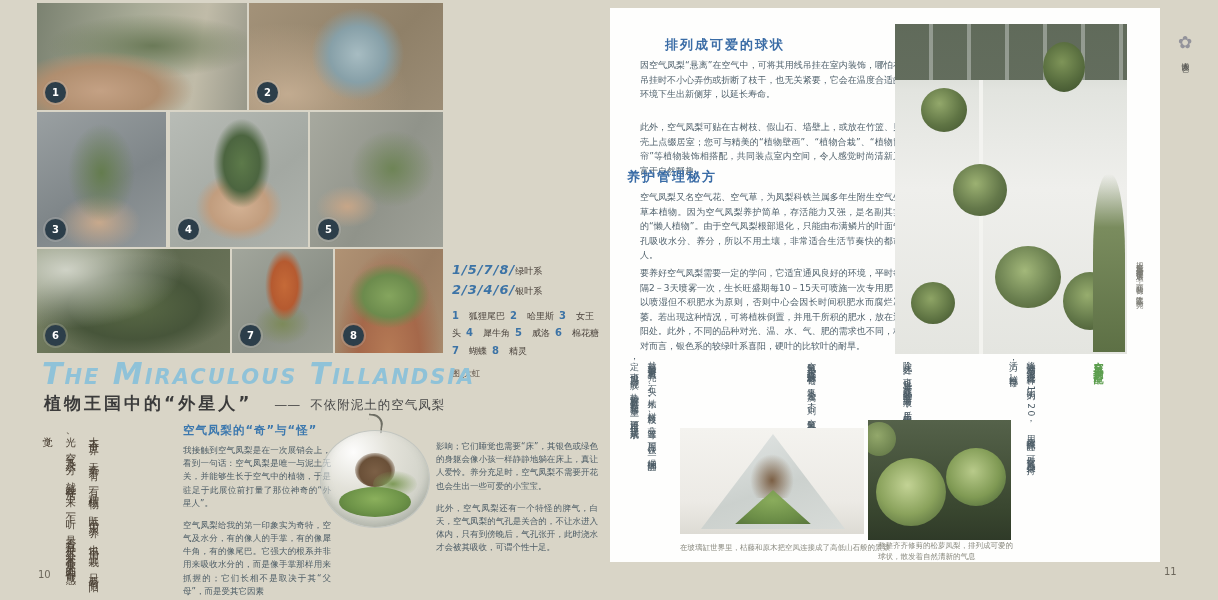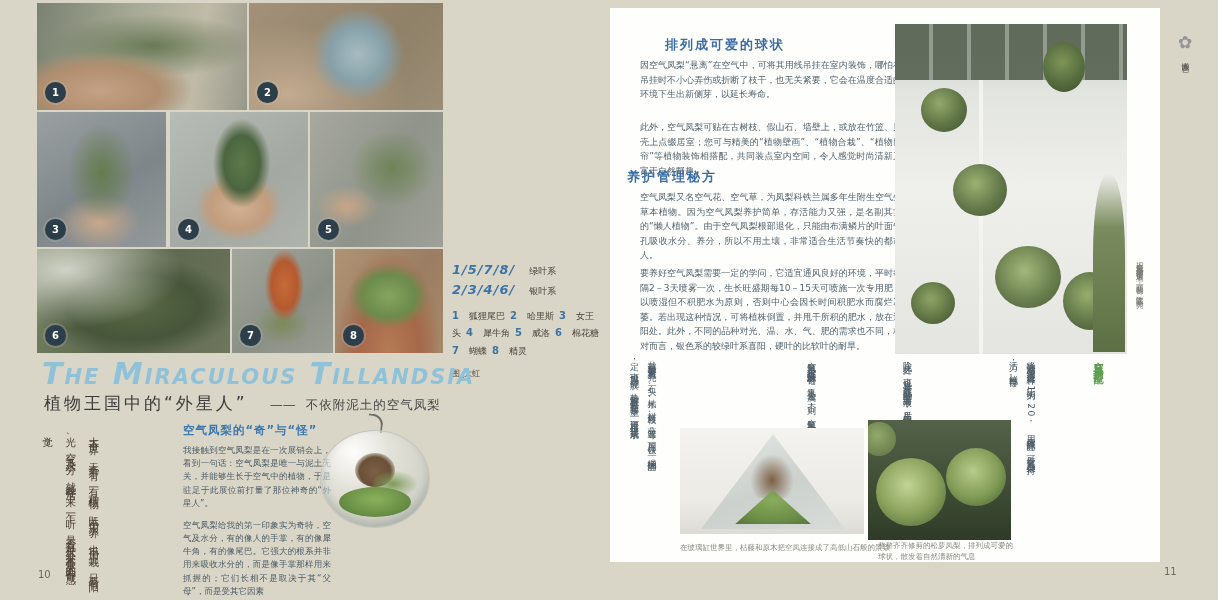--- a/index.html
+++ b/index.html
@@ -42,30 +42,30 @@
     radial-gradient(ellipse at 50% 100%, #b57a55 0%, #a5684a 40%, rgba(165,104,74,0) 70%),
     linear-gradient(120deg,#b09274,#9a7d62 60%,#a88a6c);}
   .badge{position:absolute;width:21px;height:21px;border-radius:50%;background:#2c3e4a;
          color:#fff;font-size:10px;font-weight:bold;display:flex;align-items:center;justify-content:center;
          box-shadow:0 0 0 2px rgba(255,255,255,.18), 0 0 3px rgba(0,0,0,.35);}
   .badge{left:8px;bottom:7px;}
 
   .legend{position:absolute;left:452px;top:262px;width:152px;color:#4a423c;}
   .legend-row{display:flex;align-items:baseline;margin-bottom:4px;}
   .legend-nums{color:#3c73a6;font-weight:bold;font-style:italic;font-size:13px;letter-spacing:1px;}
-  .legend-label{font-size:9px;margin-left:14px;}
+  .legend-label{font-size:9px;}
   .legend-names{margin-top:9px;font-size:9px;line-height:1.7;}
   .ln{color:#3c73a6;font-weight:bold;margin-right:2px;font-size:10px;}
   .lw{margin-right:5px;padding-left:8px;}
   .legend-credit{margin-top:9px;font-size:8px;color:#55493f;}
 
   .title-en{position:absolute;left:42px;top:356px;font-size:30px;font-style:italic;font-weight:bold;
             color:#8fc2d8;font-variant:small-caps;letter-spacing:2px;white-space:nowrap;}
   .title-cn-row{position:absolute;left:44px;top:392px;display:flex;align-items:baseline;white-space:nowrap;}
-  .title-cn{font-size:17px;color:#3b3b3b;letter-spacing:3px;font-weight:400;}
+  .title-cn{font-size:17px;color:#3b3b3b;letter-spacing:3px;font-weight:700;}
   .title-dash{font-size:13px;color:#4a4a4a;margin:0 10px 0 22px;}
   .title-sub{font-size:12.5px;color:#474747;letter-spacing:1px;}
 
   .vtext{writing-mode:vertical-rl;text-orientation:mixed;}
   .intro-v{position:absolute;left:36px;top:428px;height:156px;font-size:10.5px;letter-spacing:3px;
            line-height:2.2;color:#493f33;}
 
   .sec-odd-h{position:absolute;left:183px;top:423px;font-size:11.5px;font-weight:bold;color:#3c78ae;letter-spacing:1px;}
   .colL{position:absolute;left:183px;top:444px;width:148px;font-size:8.5px;line-height:1.55;
         color:#4c5c66;text-align:justify;}
@@ -207,20 +207,22 @@
   </div>
 
   <div class="vtext intro-v">大千世界，无奇不有。有一种植物，既不用水养，也不用土栽，只要有阳光、空气及水分，就能存活下来。乍一听，是否有种天外来客带来的神奇感觉？</div>
 
   <div class="sec-odd-h">空气凤梨的“奇”与“怪”</div>
   <div class="colL">
     <p>我接触到空气凤梨是在一次展销会上，看到一句话：空气凤梨是唯一与泥土无关，并能够生长于空气中的植物，于是驻足于此展位前打量了那位神奇的“外星人”。</p>
     <p>空气凤梨给我的第一印象实为奇特，空气及水分，有的像人的手掌，有的像犀牛角，有的像尾巴。它强大的根系并非用来吸收水分的，而是像手掌那样用来抓握的；它们长相不是取决于其“父母”，而是受其它因素</p>
   </div>
   <div class="colR">
+    <p>影响；它们睡觉也需要“床”，其银色或绿色的身躯会像小孩一样静静地躺在床上，真让人爱怜。养分充足时，空气凤梨不需要开花也会生出一些可爱的小宝宝。</p>
+    <p>此外，空气凤梨还有一个特怪的脾气，白天，空气凤梨的气孔是关合的，不让水进入体内，只有到傍晚后，气孔张开，此时浇水才会被其吸收，可谓个性十足。</p>
   </div>
 
   <div class="hook"></div>
   <div class="glassball">
     <div class="gb-twig"></div>
     <div class="gb-leaf"></div>
     <div class="gb-moss"></div>
   </div>
 
   <div class="pageno pageno-10">10</div>

